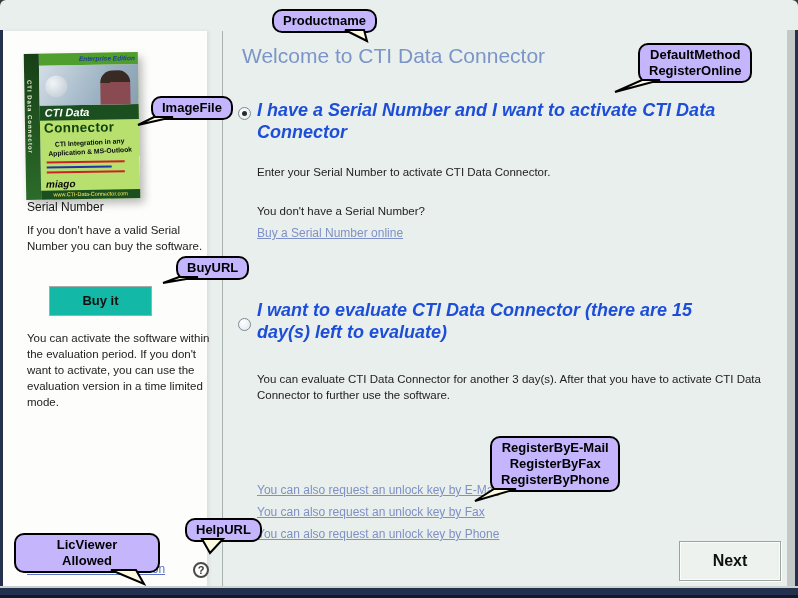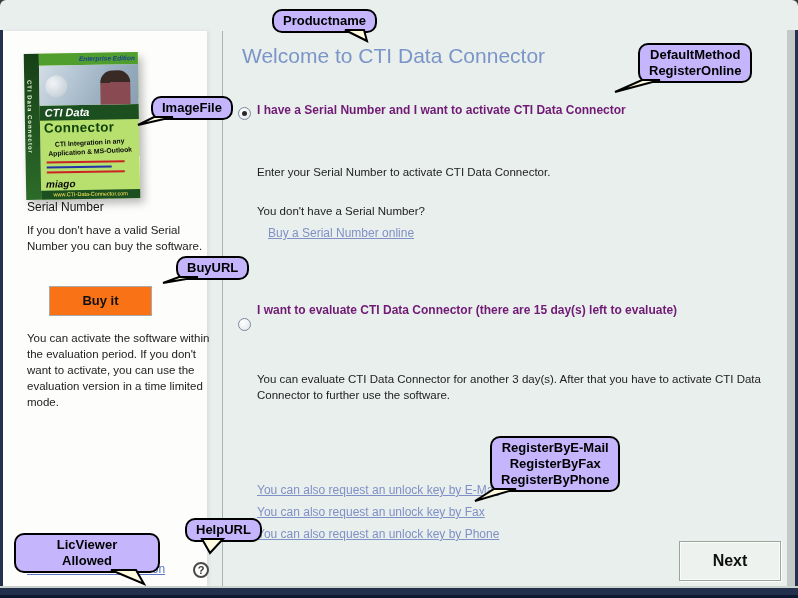--- a/index.html
+++ b/index.html
@@ -33,21 +33,21 @@
     background:linear-gradient(#cdd3cf 0, #cdd3cf 2px, #22304e 2px, #22304e 9px, #0e1830 9px, #0e1830 12px); }
   
   .sidebar{ position:absolute; left:3px; top:31px; width:204px; height:555px; background:#fdfdfc;
     box-shadow:2px 0 4px #0001; }
   .divider{ position:absolute; left:222px; top:31px; width:1px; height:555px; background:#a9b3ad; }
   .side-head{ position:absolute; left:27px; top:200px; font-size:12px; font-weight:normal; color:#151515;}
   .side-para{ position:absolute; font-size:11.5px; color:#222; line-height:16px; }
   .p1{ left:27px; top:222px; width:182px; }
   .p2{ left:27px; top:330px; width:184px; }
   .buy-btn{ position:absolute; left:49px; top:286px; width:103px; height:30px;
-    background:#f97316; border:1px solid #a9a9a9; font-weight:bold; font-size:13px;
+    background:#14b8a6; border:1px solid #a9a9a9; font-weight:bold; font-size:13px;
     color:#101010; text-align:center; line-height:28px; font-family:"Liberation Sans",sans-serif; }
   .licence-link{ position:absolute; left:27px; top:562px; font-size:12px; color:#5b74c8;
     text-decoration:underline; }
   .help-circle{ position:absolute; left:193px; top:562px; width:16px; height:16px;
     border:2px solid #4a4a4a; border-radius:50%; color:#3a3a3a; font-size:11px; font-weight:bold;
     text-align:center; line-height:12px; background:#fdfdfc; }
   
   .pbox{ position:absolute; left:25px; top:53px; width:114px; height:146px; display:flex;
     box-shadow:4px 5px 8px #0004; transform:rotate(-1deg); }
   .pbox .spine{ width:15px; background:linear-gradient(#173f16,#2c6b2a); position:relative; }
@@ -75,28 +75,28 @@
     padding-left:5px; }
   .pbox .site{ height:9px; background:#1c4f1f; color:#ffe95a; font-size:5.5px; text-align:center;
     line-height:9px; }
   
   .welcome{ position:absolute; left:242px; top:44px; font-size:21px; color:#7b95c8; }
   .radio{ position:absolute; width:13px; height:13px; border-radius:50%;
     border:1px solid #7b8a99; background:radial-gradient(circle at 35% 30%, #ffffff, #dfe6ea); }
   .radio.checked::after{ content:""; position:absolute; left:3px; top:3px; width:5px; height:5px;
     border-radius:50%; background:#2a2a2a; }
   .r1{ left:238px; top:107px; } .r2{ left:238px; top:318px; }
-  .opt-label{ position:absolute; font-size:12px; font-weight:bold; color:#701a75;
-    line-height:22px; width:465px; }
+  .opt-label{ position:absolute; font-size:18px; font-weight:bold; color:#1d4ed8;
+    line-height:22px; width:465px;font-style:italic; }
   .l1{ left:257px; top:99px; } .l2{ left:257px; top:299px; }
   .body-text{ position:absolute; font-size:11.5px; color:#222; line-height:16px; }
   .d1{ left:257px; top:164px; } .q1{ left:257px; top:203px; }
   .d2{ left:257px; top:371px; width:505px; }
   .link{ position:absolute; font-size:12px; color:#7f90c6; text-decoration:underline; }
-  .buy-link{ left:268px; top:226px; }
+  .buy-link{ left:257px; top:226px; }
   .ul1{ left:257px; top:483px; } .ul2{ left:257px; top:505px; } .ul3{ left:257px; top:527px; }
   .next-btn{ position:absolute; left:679px; top:541px; width:102px; height:40px;
     background:#edf2ee; border:1px solid #9aa39c; box-shadow:inset 0 0 0 1px #fbfdfb, 1px 1px 0 #fff;
     font-weight:bold; font-size:16px; color:#101010; text-align:center; line-height:38px; }
   
   .callout{ position:absolute; background:#c4b5fd; border:2px solid #000; border-radius:10px;
     font-size:13px; font-weight:bold; color:#000; text-align:center; padding:2px 9px;
     white-space:pre-line; line-height:16px; z-index:50; }
   .callout svg{ position:absolute; overflow:visible; z-index:51; }
   .callout polygon{ fill:#fffbdf; stroke:#000; stroke-width:2; }

